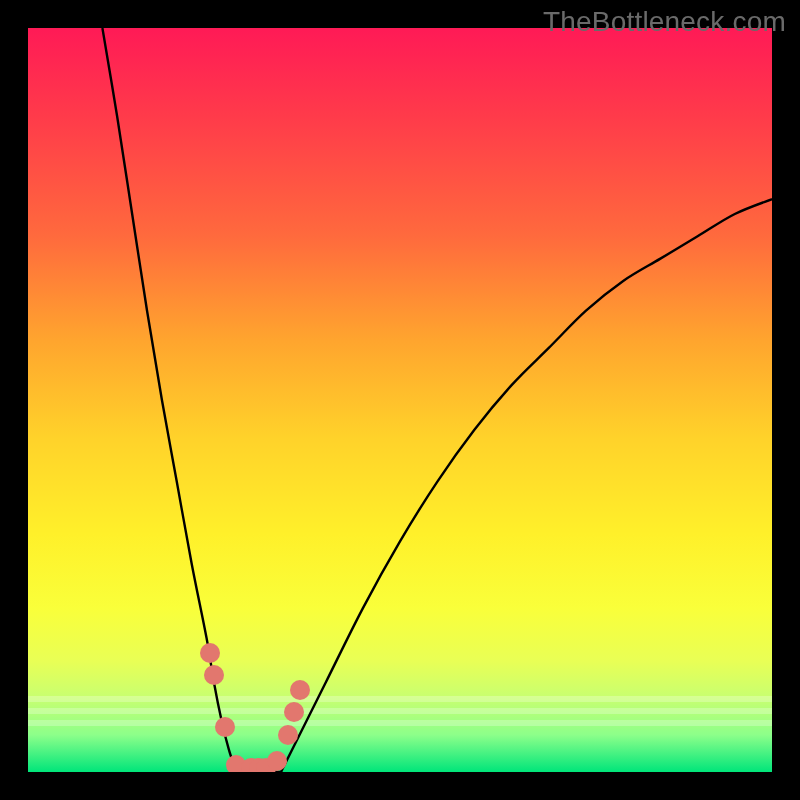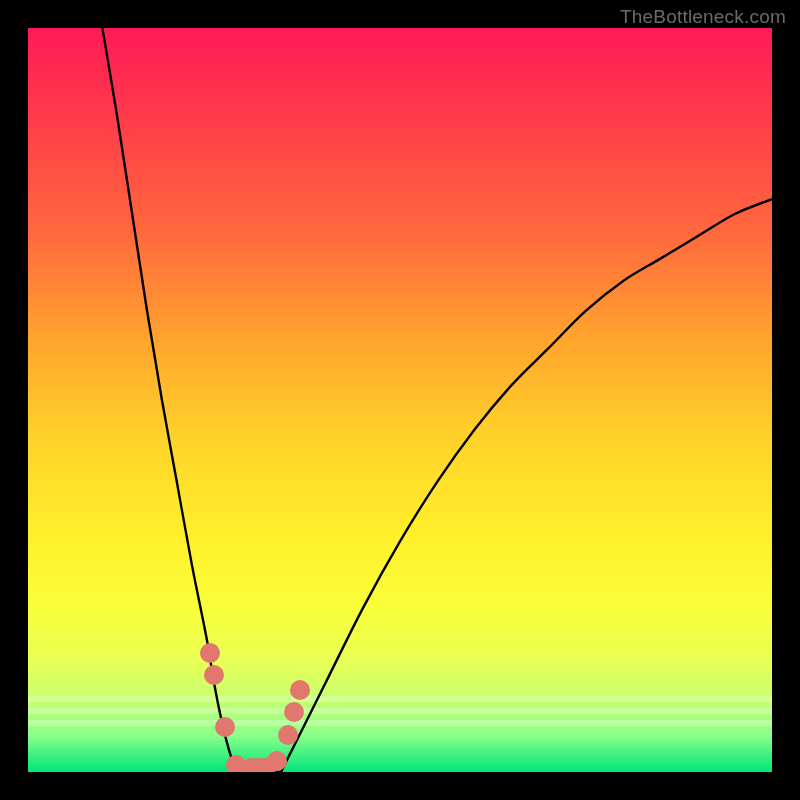--- a/index.html
+++ b/index.html
@@ -60,21 +60,21 @@
     margin-left: -10px;
     margin-top: -10px;
     border-radius: 50%;
     background: #e2776e;
   }
   .watermark {
     position: absolute;
     top: 6px;
     right: 14px;
     color: #6a6a6a;
-    font-size: 19px;
+    font-size: 28px;
     letter-spacing: 0.2px;
     user-select: none;
   }
 </style>
 </head>
 <body>
 
 <div class="frame">
   <div class="gradient"></div>
 

